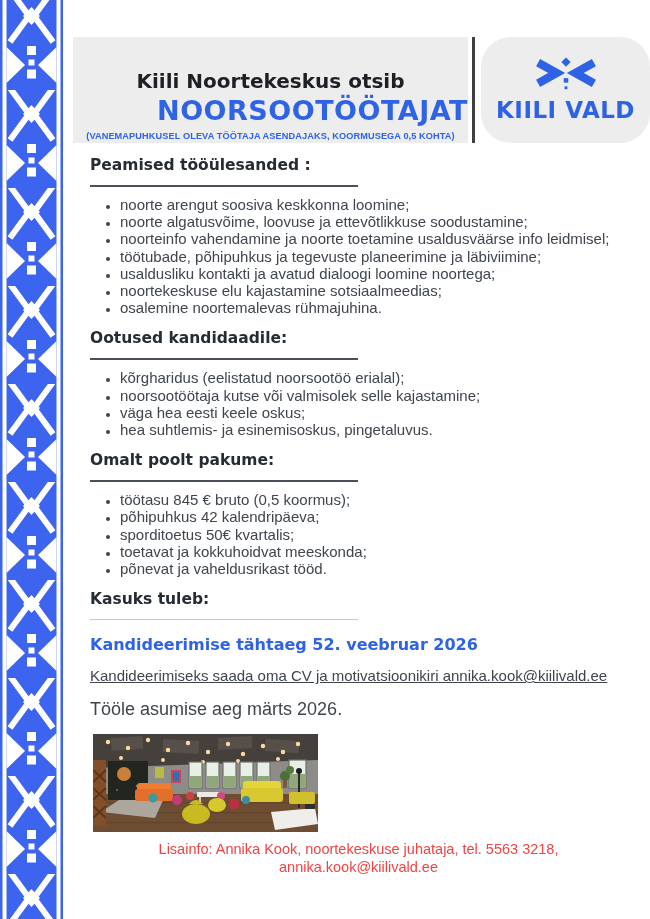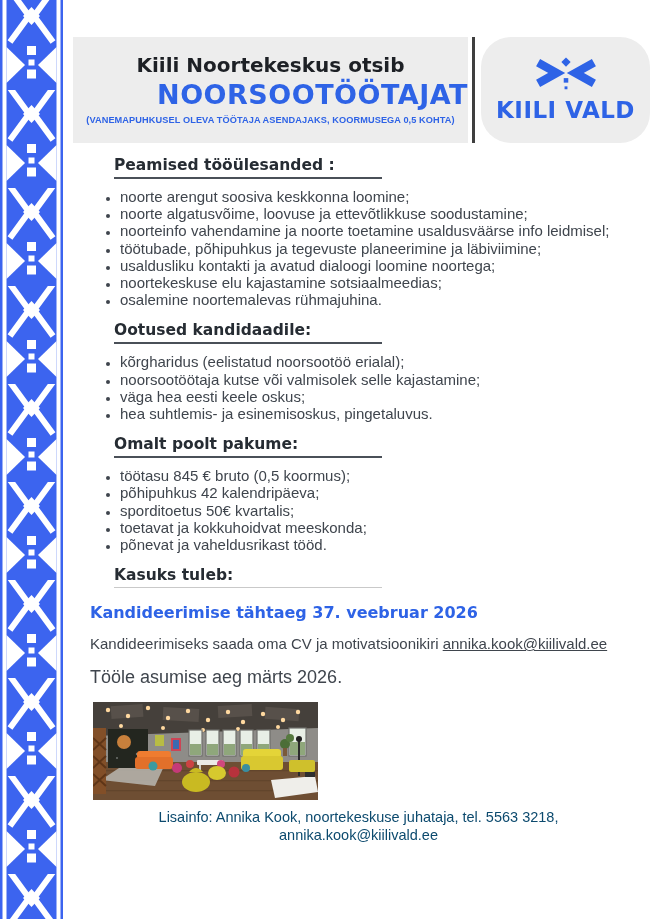--- a/index.html
+++ b/index.html
@@ -8,21 +8,21 @@
     font-family:"Liberation Sans",sans-serif;color:#3f454d;
   }
   .page{position:relative;width:650px;height:919px;overflow:hidden;background:#fff;}
   .folk-strip{position:absolute;left:0;top:0;}
   .content{position:absolute;left:73px;top:0;width:577px;}
 
   
   .header{margin-top:37px;display:flex;height:106px;}
   .title-box{
     width:395px;background:#ededed;text-align:center;
-    padding-top:16px;box-sizing:border-box;
+    padding-top:32px;box-sizing:border-box;
   }
   .small-title{
     font-family:"DejaVu Sans",sans-serif;font-weight:bold;
     font-size:20px;color:#1d2averde025;color:#1d2025;line-height:24px;
   }
   .main-title{
     font-family:"DejaVu Sans",sans-serif;font-weight:bold;
     font-size:27px;color:#2e63e6;letter-spacing:.5px;line-height:31px;margin-top:2px;text-align:right;
   }
   .subtitle{
@@ -41,46 +41,46 @@
   }
 
   
   .section{margin:0 12px 0 17px;}
   .section-heading{
     font-family:"DejaVu Sans",sans-serif;
     font-size:15.5px;font-weight:bold;color:#262c33;margin:13px 0 0 0;
   }
   .heading-rule{
     display:inline-block;width:268px;
-    border-bottom:2px solid #4a5058;padding-bottom:3px;margin-left:24px;
+    border-bottom:2px solid #4a5058;padding-bottom:11px;
   }
   .heading-rule.light{border-bottom:1.5px solid #c9c9c9;}
   .bullets{
     margin:9px 0 0 0;padding:0 0 0 30px;
     font-size:15px;line-height:17.2px;color:#3f454d;
   }
   .bullets li{text-align:justify;}
   .bullets li::marker{color:#3f454d;font-size:12px;}
 
   .deadline{
     font-family:"DejaVu Sans",sans-serif;
     margin:15px 0 0 17px;font-size:16px;font-weight:bold;color:#2e63e6;
   }
   .apply{
     margin:13px 12px 0 17px;font-size:15px;line-height:17.5px;
-    text-align:justify;color:#3f454d;
+    text-align:justify;color:#3f454d;text-decoration:underline;
   }
   .apply .email{color:#3f454d;text-decoration:underline;cursor:pointer;}
   .start{margin:14px 0 3px 17px;font-size:18px;color:#3f454d;}
 
   .photo{display:block;margin:14px 0 0 20px;width:225px;height:98px;}
 
   .footer{
     margin-top:8px;text-align:center;font-size:14.5px;line-height:18.5px;
-    color:#0c4a6e;padding-right:6px;
+    color:#ef4444;padding-right:6px;
   }
 </style>
 </head>
 <body>
 
 <div class="page">
 
   <svg class="folk-strip" width="63" height="919" aria-hidden="true">
     <defs>
       <pattern id="folk" x="0" y="-8" width="63" height="98" patternUnits="userSpaceOnUse">
@@ -157,21 +157,21 @@
         <li>sporditoetus 50€ kvartalis;</li>
         <li>toetavat ja kokkuhoidvat meeskonda;</li>
         <li>põnevat ja vaheldusrikast tööd.</li>
       </ul>
     </div>
 
     <div class="section">
       <h2 class="section-heading"><span class="heading-rule light">Kasuks tuleb:</span></h2>
     </div>
 
-    <p class="deadline">Kandideerimise tähtaeg 37. veebruar 2026</p>
+    <p class="deadline">Kandideerimise tähtaeg 52. veebruar 2026</p>
 
     <p class="apply"><span>Kandideerimiseks saada oma CV ja motivatsioonikiri</span> <a class="email">annika.kook@kiilivald.ee</a></p>
 
     <p class="start">Tööle asumise aeg märts 2026.</p>
 
     <svg class="photo" viewBox="0 0 225 98" aria-hidden="true">
       <rect width="225" height="98" fill="#8e8c88"></rect>
 
       <rect y="60" width="225" height="38" fill="#6e4e33"></rect>
       <rect y="68" width="225" height="1.2" fill="#5a3f28" opacity=".6"></rect>

